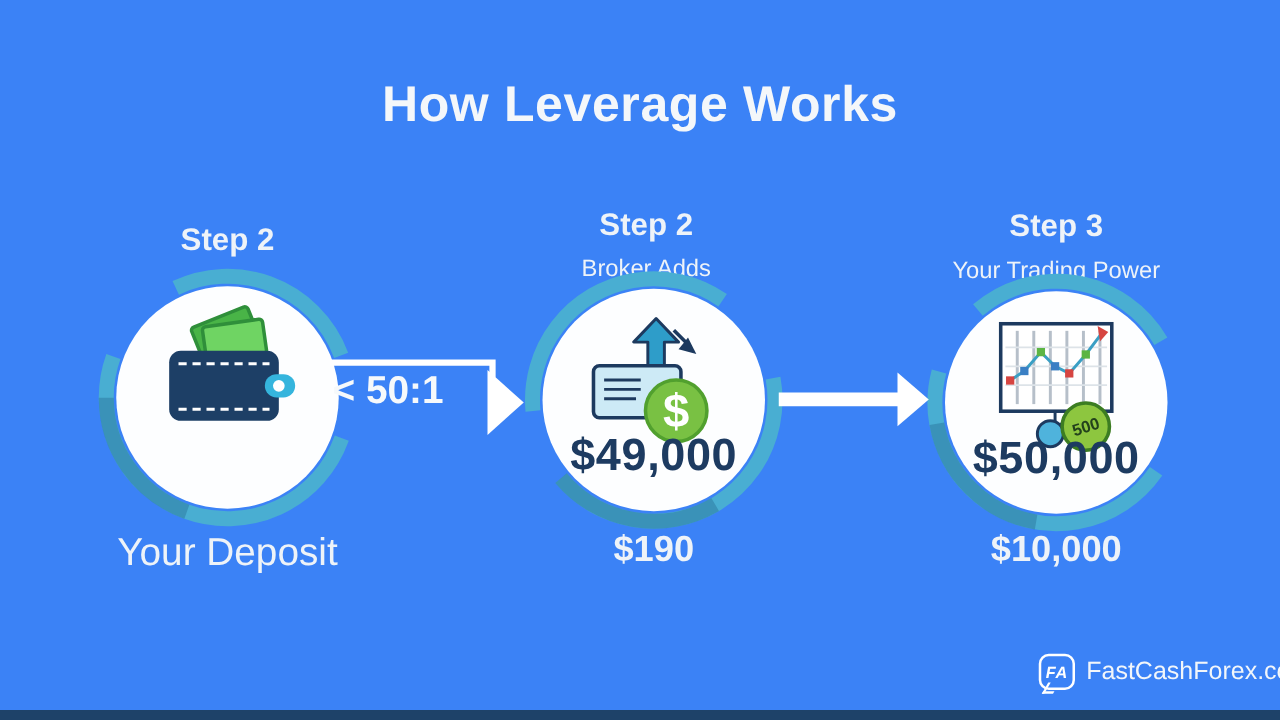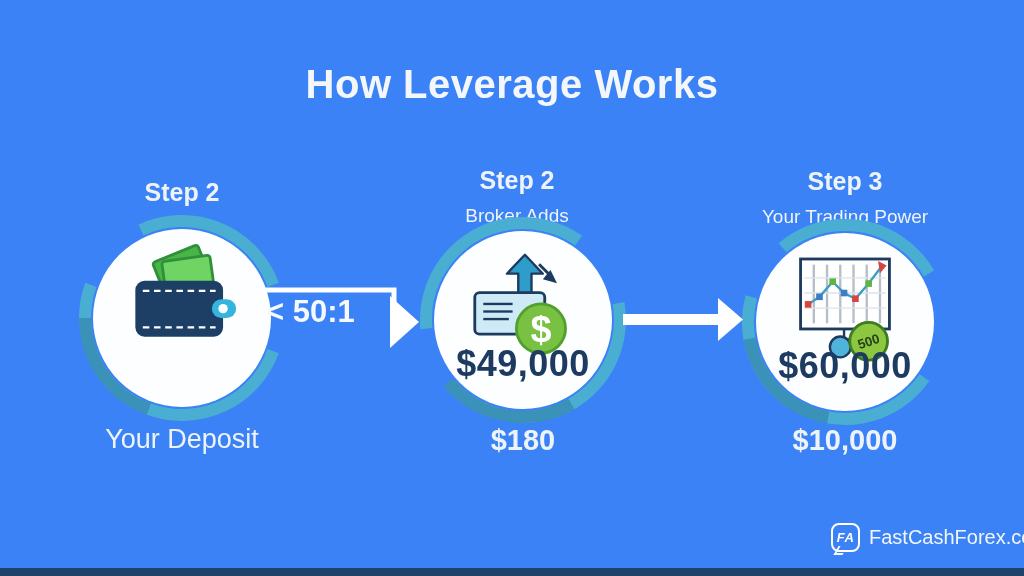--- a/index.html
+++ b/index.html
@@ -25,21 +25,21 @@
   #circle2 { left:418px; top:215px; }
   #circle3 { left:740px; top:217px; }
   .ring { position:absolute; left:0; top:0; width:210px; height:210px; overflow:visible; }
   .icon-wrap { position:absolute; left:50%; transform:translateX(-50%); }
   .amount {
     position:absolute; left:0; width:100%; text-align:center;
     color:#1d3b61; font-weight:bold; font-size:36px; letter-spacing:0.5px;
   }
 
   .caption { position:absolute; text-align:center; color:#eef3f8; top:424px; }
-  #cap1 { left:82px;  width:200px; font-size:27px; font-weight:normal; }
+  #cap1 { left:82px;  width:200px; font-size:31px; font-weight:normal; }
   #cap2 { left:423px; width:200px; font-size:29px; font-weight:bold; }
   #cap3 { left:745px; width:200px; font-size:29px; font-weight:bold; }
 
   .arrow-svg { position:absolute; overflow:visible; }
   #arrow1 { left:258px; top:282px; }
   #arrow2 { left:615px; top:296px; }
   .lev-text {
     position:absolute; left:266px; top:296px; width:135px; 
     color:#f6f9fb; line-height:1.05;
   }
@@ -156,25 +156,25 @@
           <rect x="76.5" y="24.5" width="7" height="7" fill="#5cb544"></rect>
         </g>
         <polygon points="90,4 99,9 92,17" fill="#d64541"></polygon>
         <path d="M 54 76 V 86" stroke="#1d3a5f" stroke-width="2.5" fill="none"></path>
         <circle cx="50" cy="95" r="11" fill="#4fb3dc" stroke="#1d3a5f" stroke-width="2.5"></circle>
         <line x1="58" y1="88" x2="67" y2="81" stroke="#1d3a5f" stroke-width="3"></line>
         <circle cx="80" cy="89" r="20" fill="#8dc63f" stroke="#3c7d22" stroke-width="3"></circle>
         <text x="80" y="94" text-anchor="middle" font-size="14" font-weight="bold" fill="#23421c" font-family="Liberation Sans, sans-serif" transform="rotate(-18 80 89)">500</text>
       </svg>
     </div>
-    <div class="amount" style="bottom:40px;">$60,000</div>
+    <div class="amount" style="bottom:40px;">$50,000</div>
   </div>
 
   <div class="caption" id="cap1">Your Deposit</div>
-  <div class="caption" id="cap2">$180</div>
+  <div class="caption" id="cap2">$190</div>
   <div class="caption" id="cap3">$10,000</div>
 
   <svg class="arrow-svg" id="arrow1" width="170" height="80" viewBox="0 0 170 80">
     <path d="M 6 8 H 136 V 20" fill="none" stroke="#ffffff" stroke-width="5"></path>
     <polygon points="132,14 161,40 132,66" fill="#ffffff"></polygon>
   </svg>
   <div class="lev-text">
     <div class="lev-ratio">&lt; 50:1</div>
   </div>
 

